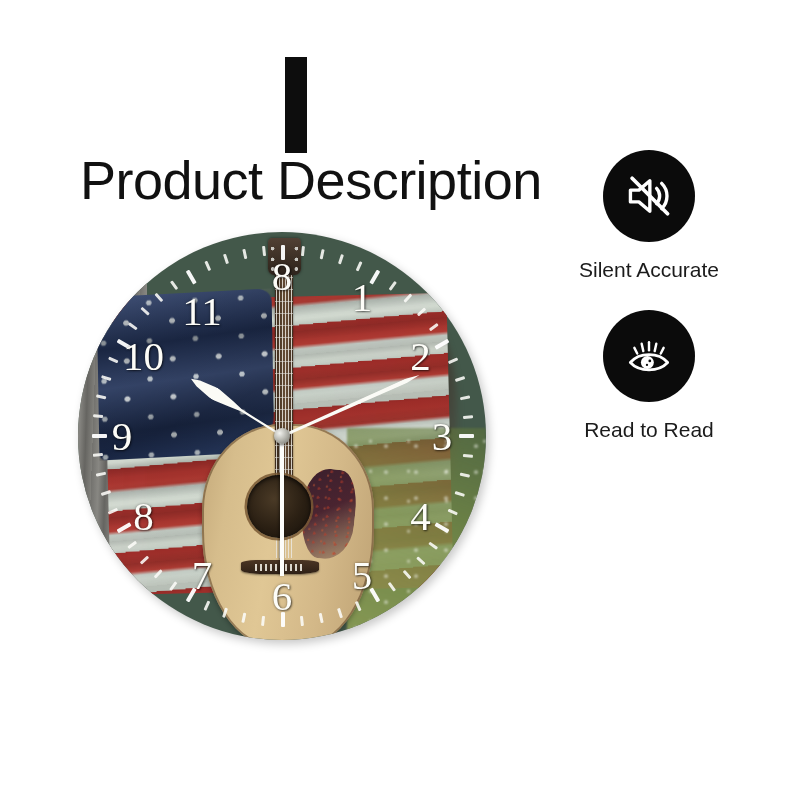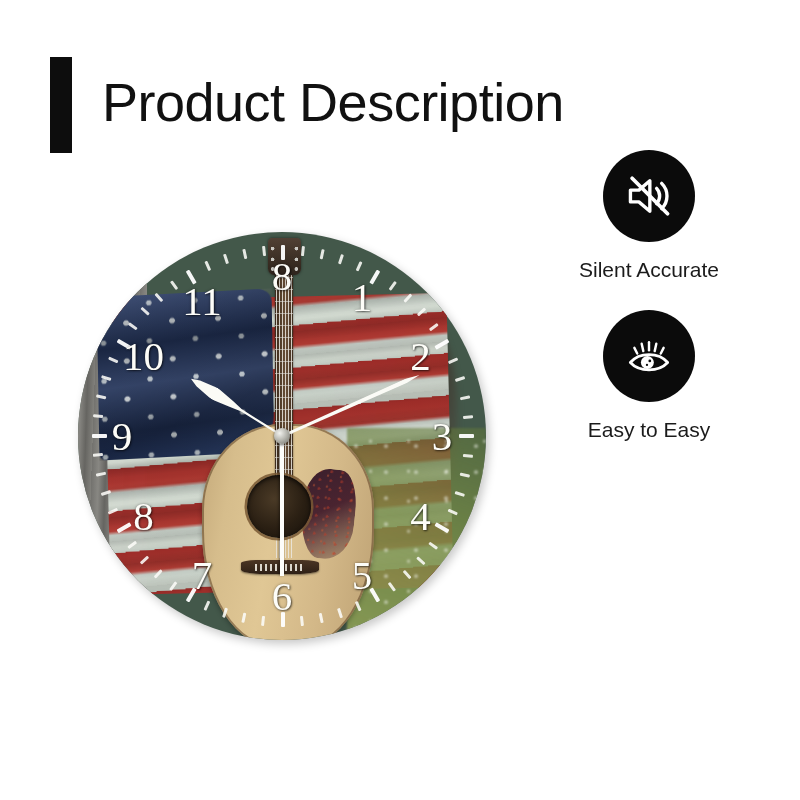--- a/index.html
+++ b/index.html
@@ -15,20 +15,21 @@
     position: relative;
   }
 
   
   .header {
     position: absolute;
     left: 50px;
     top: 57px;
     display: flex;
     align-items: center;
+    flex-direction: column;
   }
   .accent-bar {
     width: 22px;
     height: 96px;
     background: #0d0d0d;
     flex: none;
   }
   .page-title {
     margin-left: 30px;
     font-size: 54px;
@@ -638,21 +639,21 @@
         <div class="numeral" style="left: 284px; top: 65.4359px;">1</div>
         <div class="numeral" style="left: 342.564px; top: 124px;">2</div>
         <div class="numeral" style="left: 364px; top: 204px;">3</div>
         <div class="numeral" style="left: 342.564px; top: 284px;">4</div>
         <div class="numeral" style="left: 284px; top: 342.564px;">5</div>
         <div class="numeral" style="left: 204px; top: 364px;">6</div>
         <div class="numeral" style="left: 124px; top: 342.564px;">7</div>
         <div class="numeral" style="left: 65.4359px; top: 284px;">8</div>
         <div class="numeral" style="left: 44px; top: 204px;">9</div>
         <div class="numeral" style="left: 65.4359px; top: 124px;">10</div>
-        <div class="numeral" style="left: 124px; top: 69px;">11</div>
+        <div class="numeral" style="left: 124px; top: 79px;">11</div>
       </div>
 
     <div class="hand hand-hour" id="hand-hour" style="transform: rotate(302deg);"></div>
     <div class="hand hand-second" id="hand-second" style="transform: rotate(180deg);"></div>
     <div class="hand hand-minute" id="hand-minute" style="transform: rotate(66deg);"></div>
     <div class="hub"></div>
   </div>
 </div>
 
 <div class="features">
@@ -677,17 +678,17 @@
         <circle cx="30" cy="40" r="8" fill="#ffffff"></circle>
         <circle cx="33" cy="38" r="1.7" fill="#0b0b0b"></circle>
         <circle cx="29.5" cy="43" r="1.4" fill="#0b0b0b"></circle>
         <line x1="14" y1="22" x2="17.5" y2="29" stroke="#ffffff" stroke-width="3" stroke-linecap="round"></line>
         <line x1="23" y1="17" x2="25" y2="26" stroke="#ffffff" stroke-width="3" stroke-linecap="round"></line>
         <line x1="32" y1="15" x2="32" y2="25" stroke="#ffffff" stroke-width="3" stroke-linecap="round"></line>
         <line x1="41" y1="17" x2="39" y2="26" stroke="#ffffff" stroke-width="3" stroke-linecap="round"></line>
         <line x1="50" y1="22" x2="46.5" y2="29" stroke="#ffffff" stroke-width="3" stroke-linecap="round"></line>
       </svg>
     </div>
-    <div class="feature-label">Easy to Easy</div>
+    <div class="feature-label">Read to Read</div>
   </div>
 
 
 </div>
 
 </body></html>

